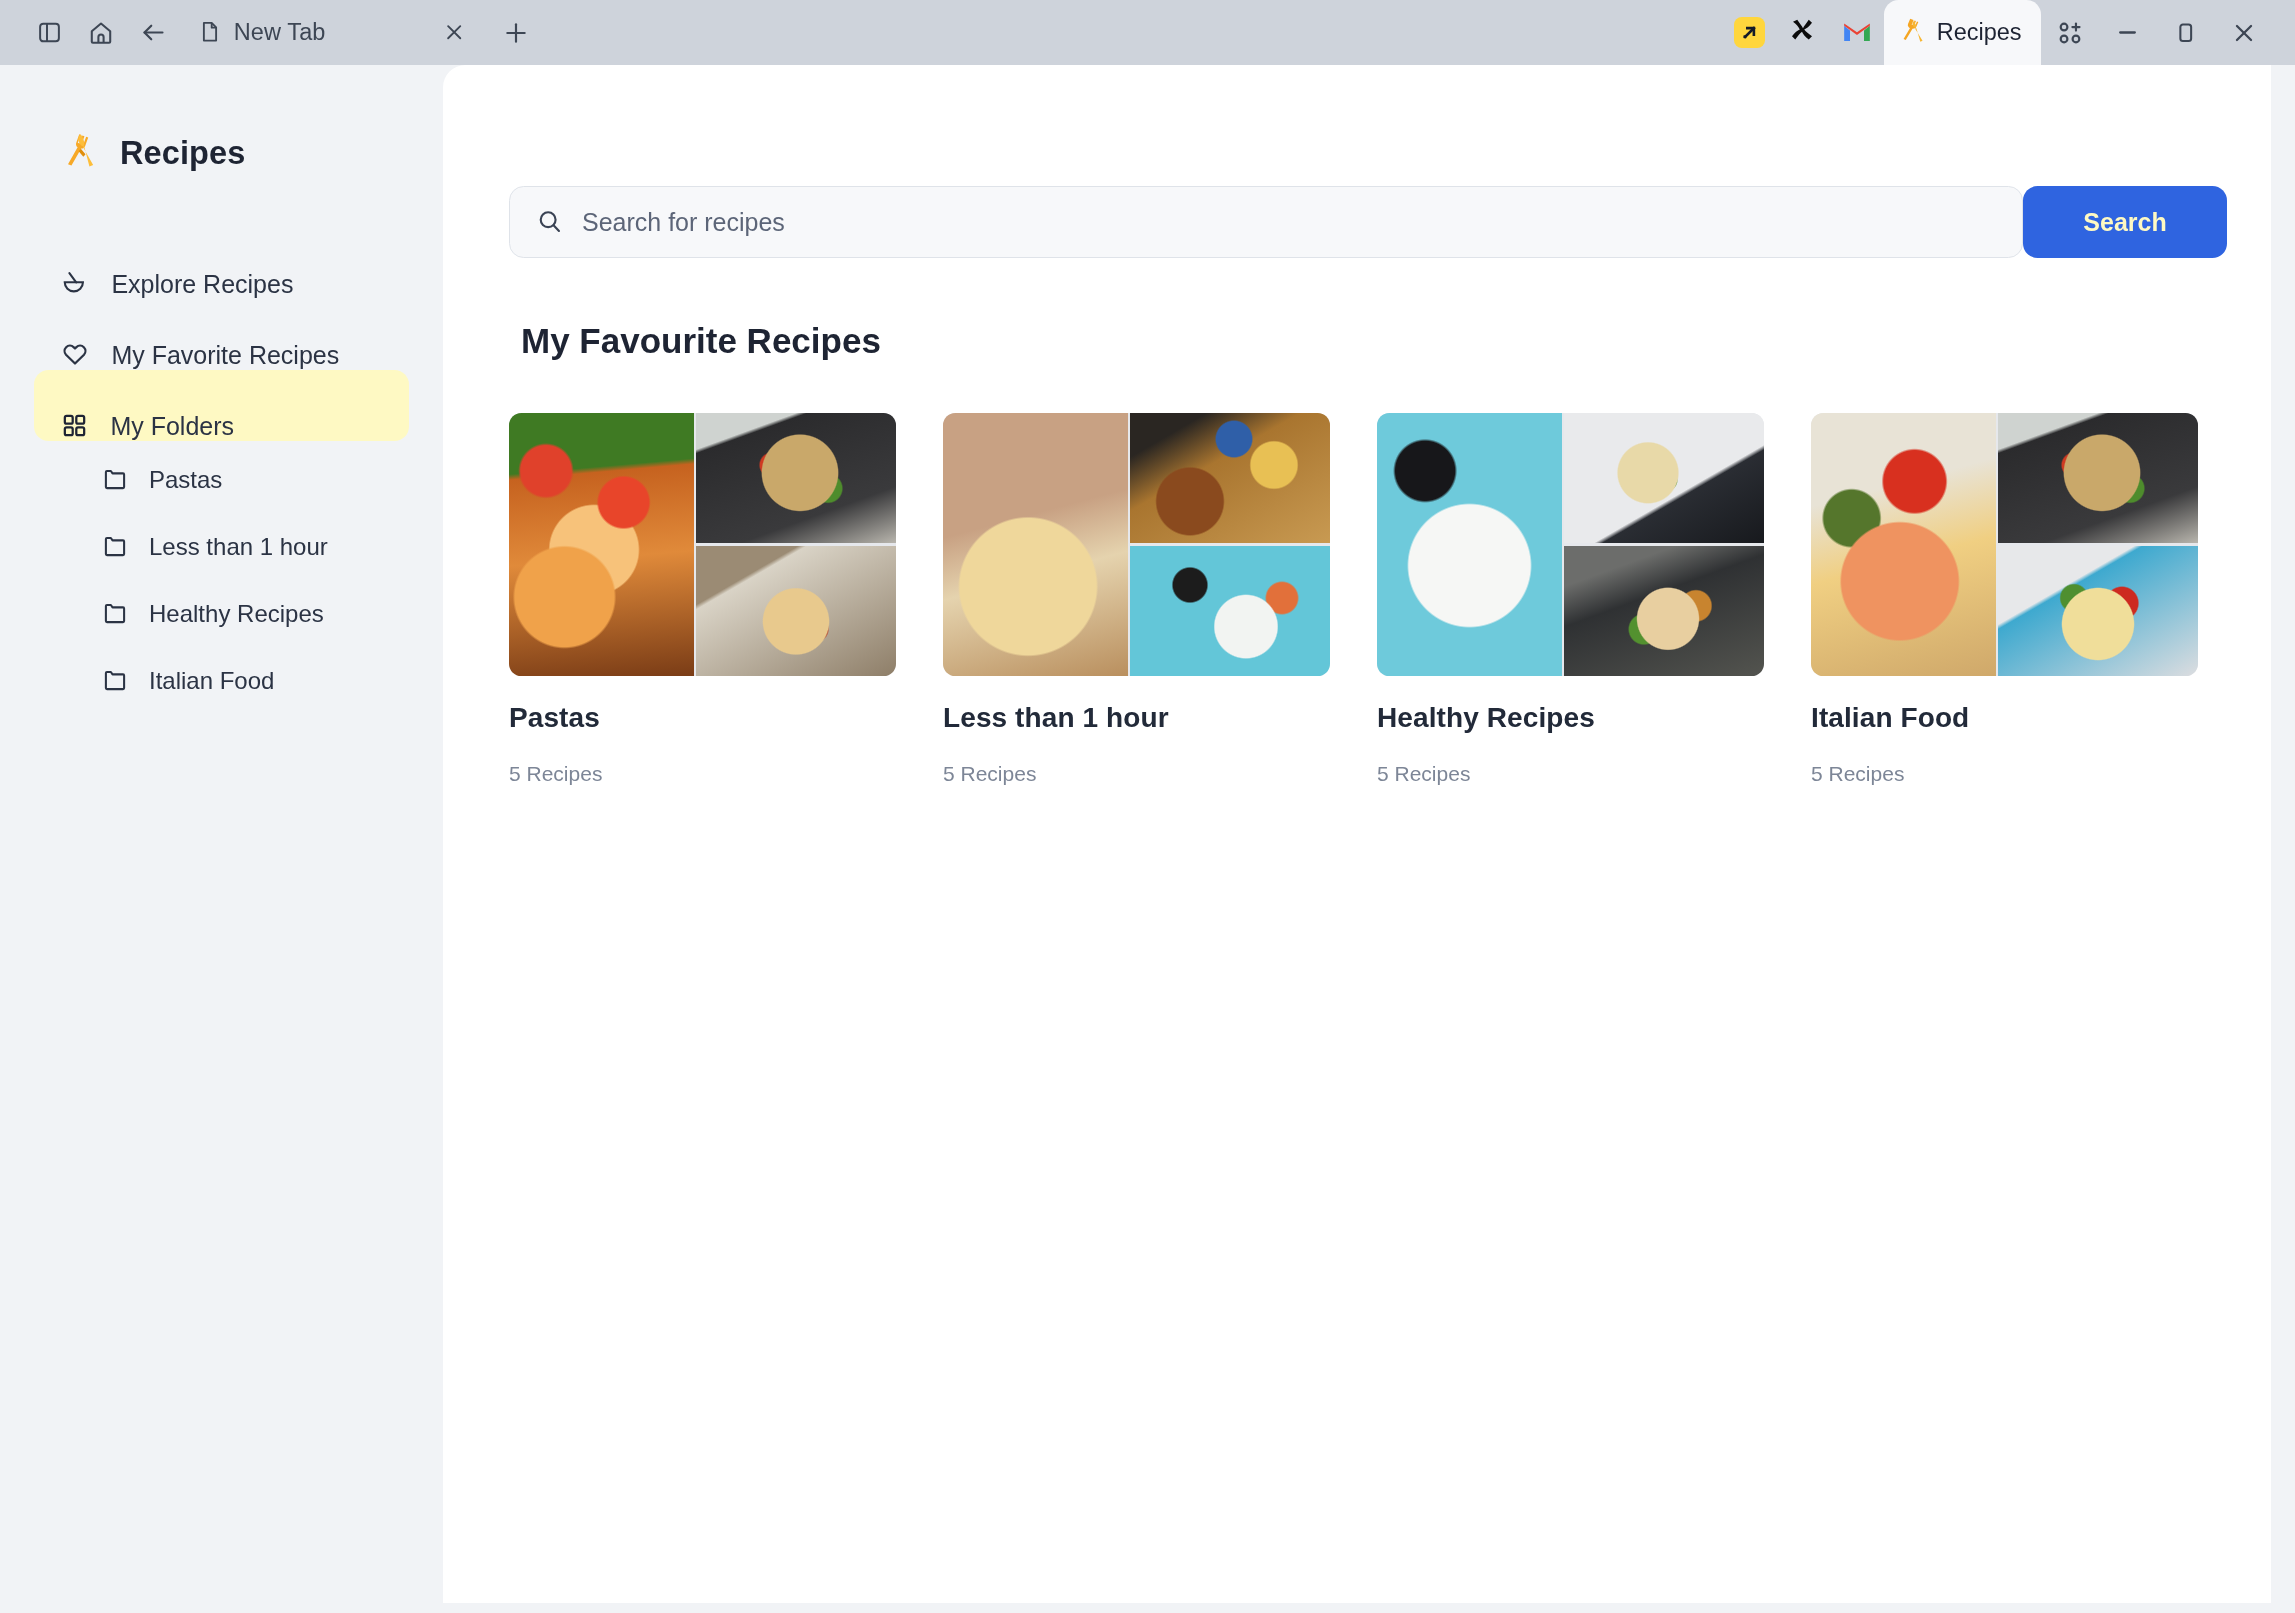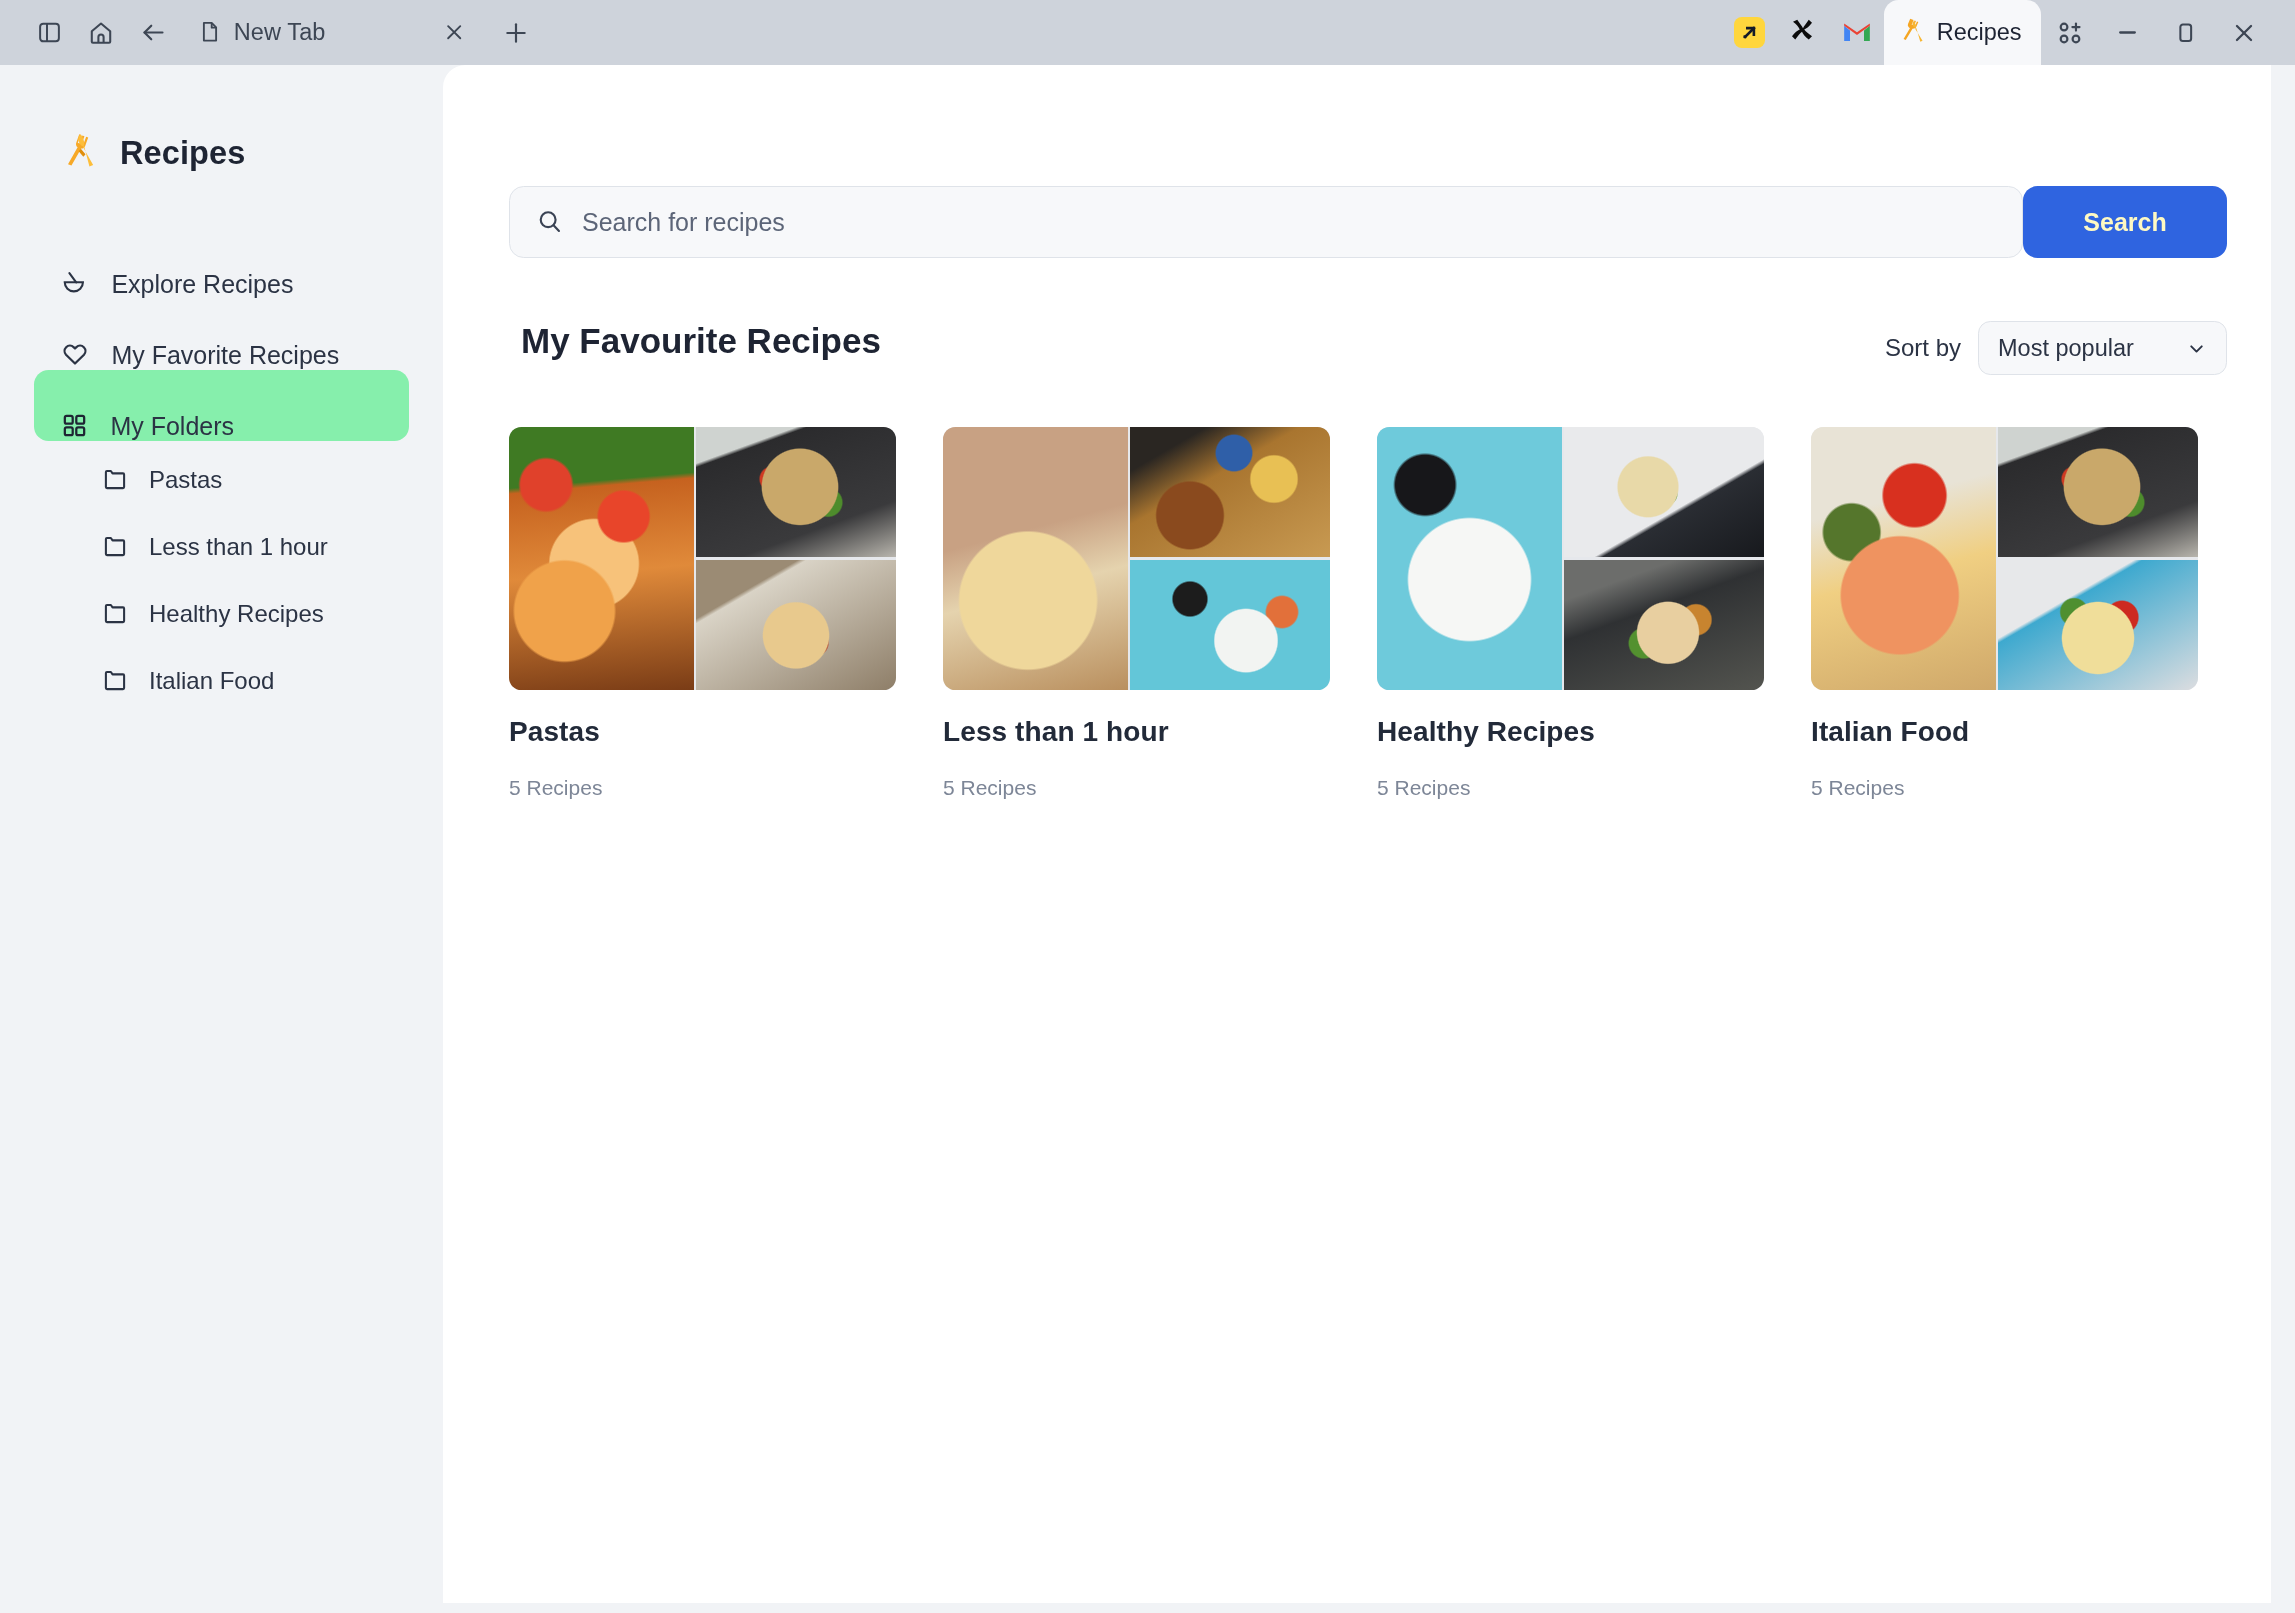--- a/index.html
+++ b/index.html
@@ -82,21 +82,21 @@
   }
   .brand-title { font-size: 32.5px; font-weight: 600; color: #1e2433; letter-spacing: 0.1px; }
 
   .nav { margin-top: 54px; padding: 0 34px; }
   .nav-item {
     display: flex; align-items: flex-end; gap: 22.4px;
     height: 71px; padding-left: 27px;
     border-radius: 14.6px;
   }
   .nav-item .nav-label { font-size: 25px; color: #2b3344; white-space: nowrap; }
-  .nav-item.active { background: #86efac; }
+  .nav-item.active { background: #fef9c3; }
 
   .subnav { margin-top: 5.6px; padding: 0 34px; }
   .sub-item {
     display: flex; align-items: center; gap: 21px;
     height: 67px; padding-left: 68px;
     border-radius: 13.5px;
   }
   .sub-item .sub-label { font-size: 24px; color: #2b3344; white-space: nowrap; }
 
   
@@ -448,31 +448,20 @@
               <line x1="15.6" y1="15.4" x2="20.4" y2="20.4"></line>
           </svg>
         </span>
         <span class="ph">Search for recipes</span>
       </div>
       <div class="search-button">Search</div>
     </div>
 
     <div class="section-row">
       <div class="section-title">My Favourite Recipes</div>
-      <div class="sort-group">
-        <span class="sort-label">Sort by</span>
-        <div class="sort-select">
-          <span class="sort-value">Most popular</span>
-          <span class="sort-caret">
-            <svg width="21" height="21" viewBox="0 0 24 24" fill="none" stroke="#2b3344" stroke-width="2.2" stroke-linecap="round" stroke-linejoin="round">
-              <polyline points="6,9.5 12,15.5 18,9.5"></polyline>
-            </svg>
-          </span>
-        </div>
-      </div>
     </div>
 
     <div class="cards">
 
       <div class="card">
         <div class="thumb">
           <div class="left-img ph-penne"></div>
           <div class="right-col">
             <div class="ph-skillet"></div>
             <div class="ph-spaghetti"></div>

